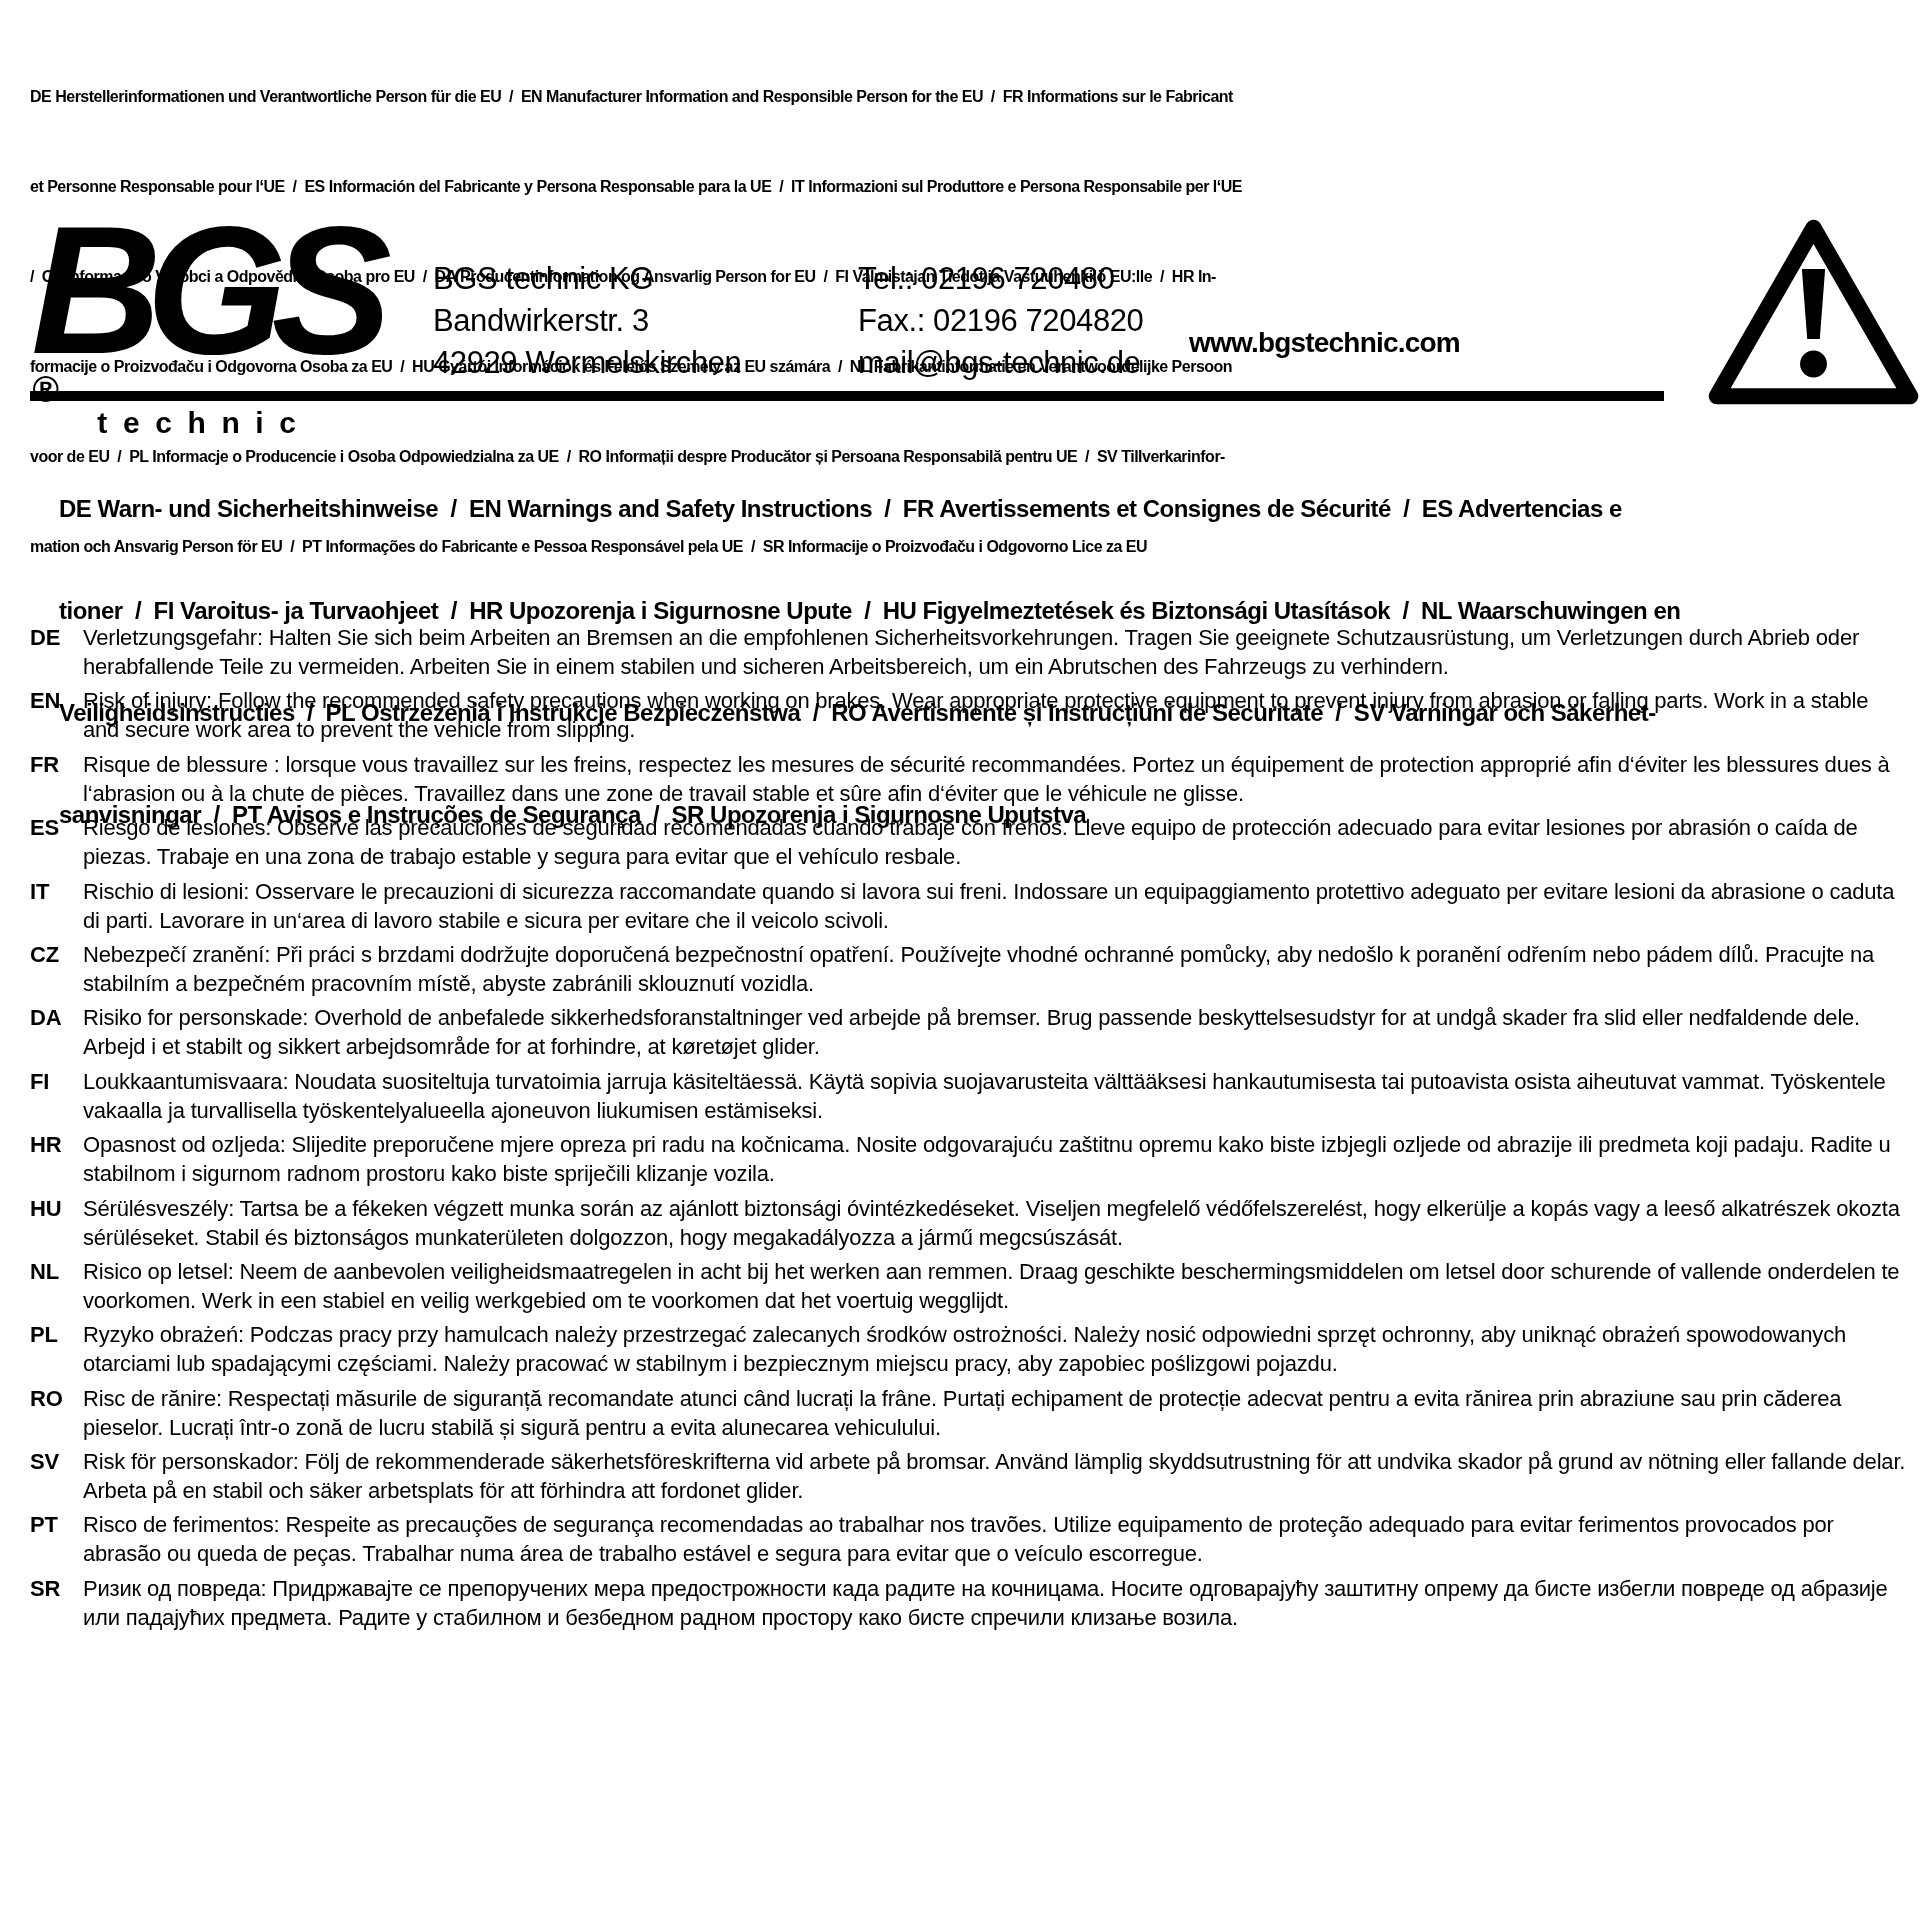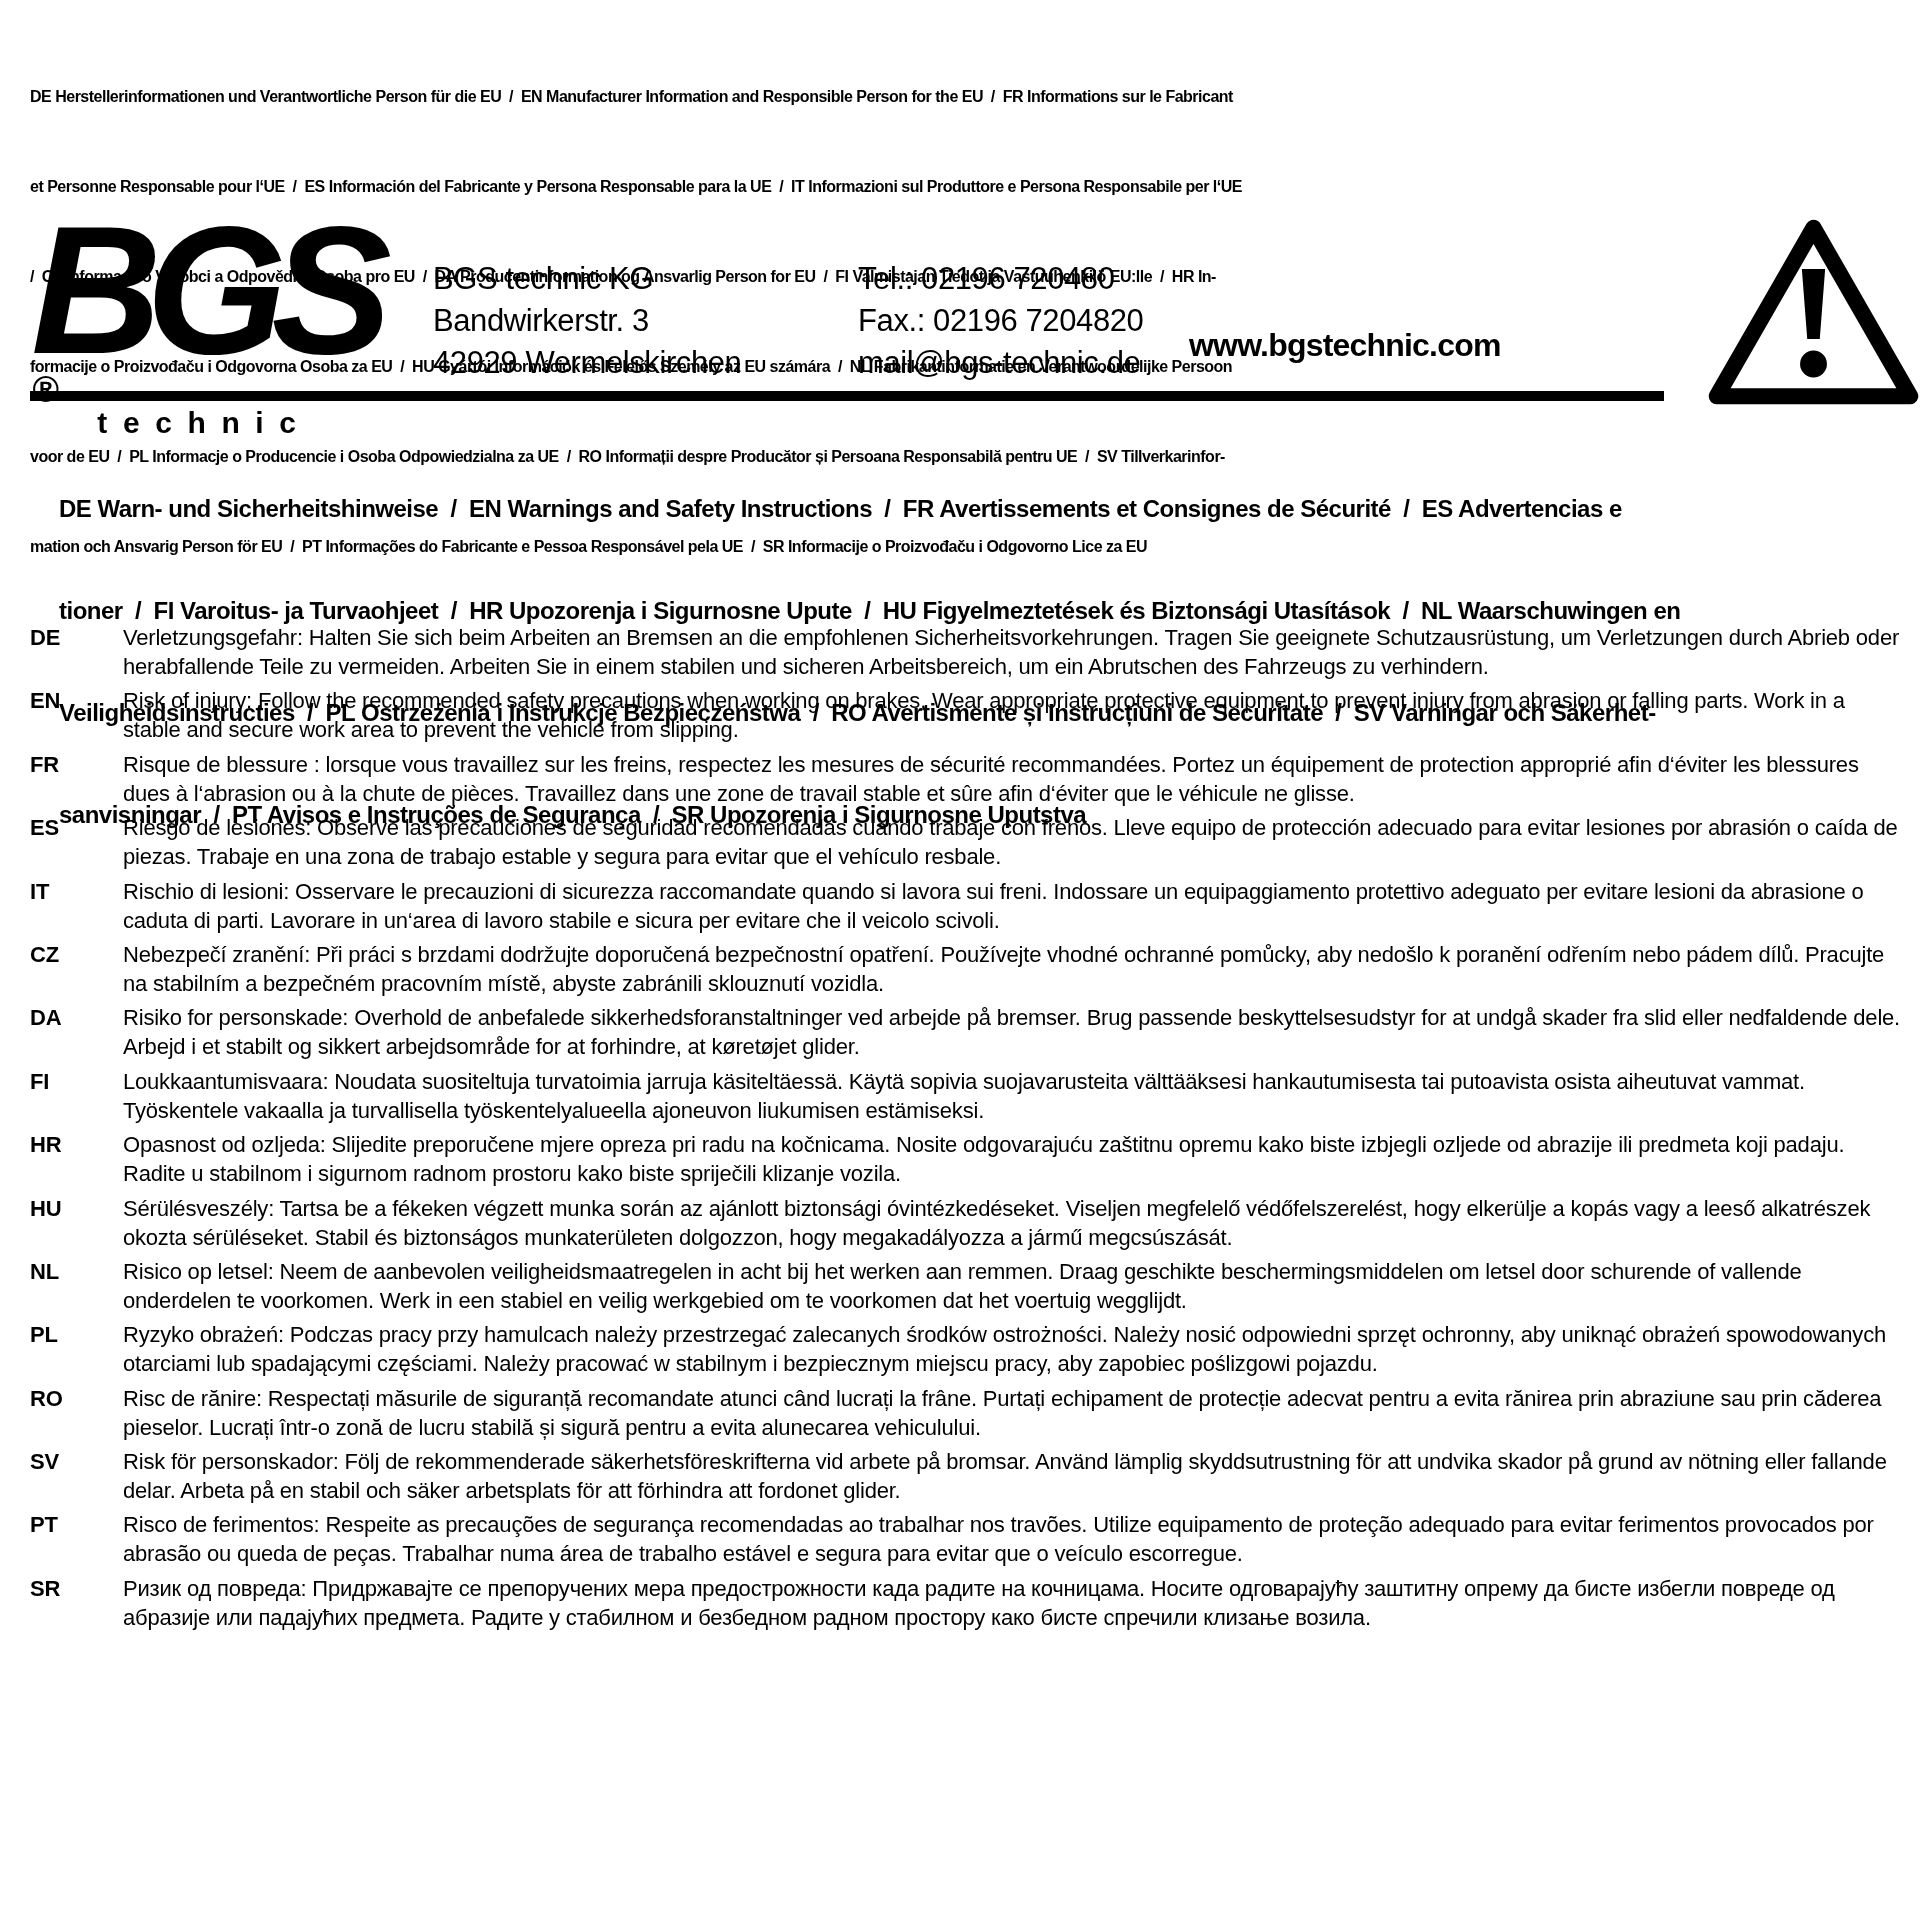--- a/index.html
+++ b/index.html
@@ -24,40 +24,40 @@
   }
   .logo-reg { font-weight:bold; font-size:36px; vertical-align:top; position:relative; top:4.7px; left:1.6px; font-style:normal; }
   .logo-technic {
     font-weight:bold; font-size:30px; letter-spacing:15.6px; line-height:1;
     text-align:center; margin-top:1.6px; padding-right:3.1px; white-space:nowrap;
   }
 
   
   .addr  { left:433px;  top:258px; font-size:31px; line-height:42px; letter-spacing:-0.4px; }
   .contact { left:827px; top:258px; font-size:31px; line-height:42px; letter-spacing:-0.4px;margin-left:31px; }
-  .website { left:1189px; top:327px; font-size:32px; font-weight:bold; letter-spacing:-0.8px; }
+  .website { left:1189px; top:327px; font-size:28px; font-weight:bold; letter-spacing:-0.8px; }
 
   
   .tri { left:1706px; top:218px; width:215px; height:188px; }
 
   
   .rule { left:30px; top:391px; width:1634px; height:10px; background:#000; }
 
   
   .safety-header {
     left:30px; top:424px; width:1879px;
     font-weight:bold; font-size:24px; line-height:34px;
     letter-spacing:-0.5px; white-space:pre;margin-left:29px;
   }
 
   
   .entries { left:30px; top:623px; width:1877px; font-size:22px; line-height:29px; letter-spacing:-0.2px; }
   .entry { display:flex; margin-bottom:5.4px; }
   .entry .code { flex:0 0 53px; font-weight:bold; }
-  .entry .text { flex:1;margin-left:40px; }
+  .entry .text { flex:1; }
 </style>
 </head>
 <body>
 
 <div>
 
   <div class="abs mfr-header">
     <div>DE Herstellerinformationen und Verantwortliche Person für die EU  /  EN Manufacturer Information and Responsible Person for the EU  /  FR Informations sur le Fabricant</div>
     <div>et Personne Responsable pour l‘UE  /  ES Información del Fabricante y Persona Responsable para la UE  /  IT Informazioni sul Produttore e Persona Responsabile per l‘UE</div>
     <div>/  CZ Informace o Výrobci a Odpovědná Osoba pro EU  /  DA Producentinformation og Ansvarlig Person for EU  /  FI Valmistajan Tiedot ja Vastuuhenkilö EU:lle  /  HR In-</div>

